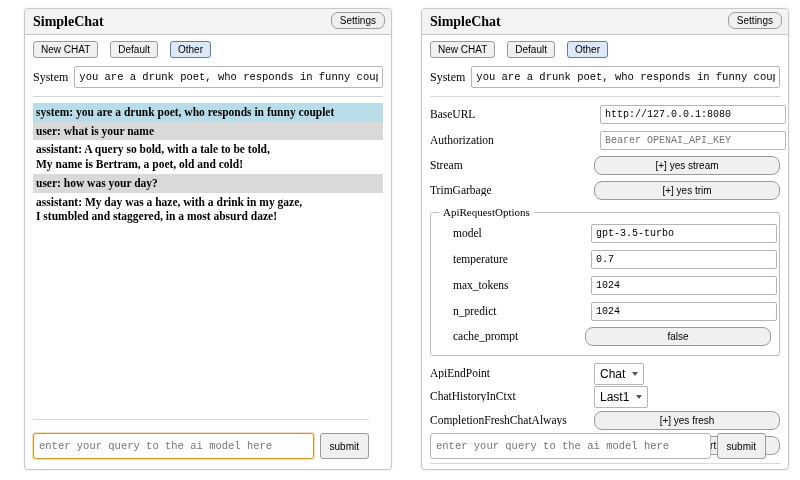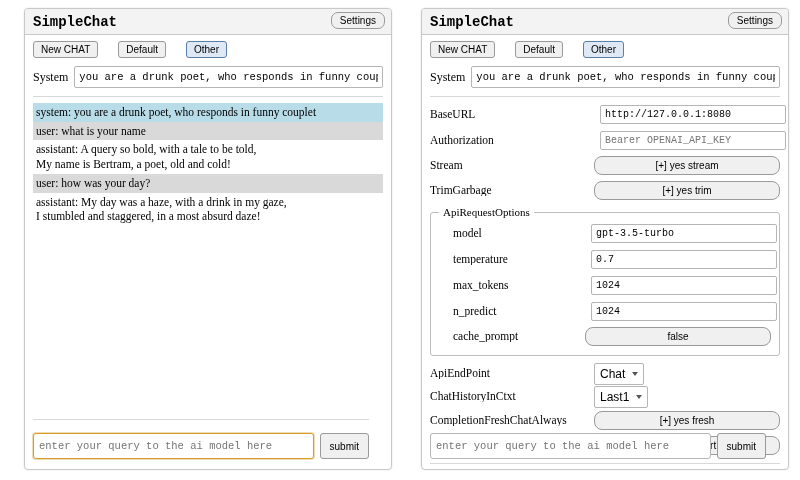--- a/index.html
+++ b/index.html
@@ -35,21 +35,21 @@
     position: relative;
     height: 26px;
     border-bottom: 1px solid #c8c8c8;
     background: #f3f3f3;
     display: flex;
     align-items: center;
     padding: 0 8px;
     box-sizing: border-box;
   }
   .app-title {
-    font-family: Liberation Mono, monospace;
+    font-family: Liberation Serif, serif;
     font-weight: bold;
     font-size: 14px;
     color: #000;
   }
   .settings-btn {
     position: absolute;
     right: 6px;
     top: 3px;
     font-family: "Liberation Sans", sans-serif;
     font-size: 10px;
@@ -57,21 +57,21 @@
     background: #f0f0f0;
     border: 1px solid #9a9a9a;
     border-radius: 7px;
     color: #000;
     cursor: pointer;
   }
 
   .toolbar {
     padding: 6px 8px 4px 8px;
     display: flex;
-    gap: 20px;
+    gap: 12px;
     align-items: flex-start;
   }
   .tbtn {
     font-family: "Liberation Sans", sans-serif;
     font-size: 10px;
     padding: 2px 7px;
     background: #f0f0f0;
     border: 1px solid #9a9a9a;
     border-radius: 3px;
     color: #000;
@@ -112,20 +112,21 @@
     height: 1px;
     background: #d8d8d8;
     margin: 2px 8px 6px 8px;
   }
 
   
   .chat {
     padding: 0 8px;
     height: 300px;
     overflow: hidden;
+    font-weight: bold;
   }
   .msg {
     font-family: "Liberation Serif", serif;
     font-size: 11.5px;
     line-height: 1.28;
     color: #000;
     padding: 2px 3px;
     white-space: pre-wrap;
   }
   .msg.system    { background: #b8dce8; }

